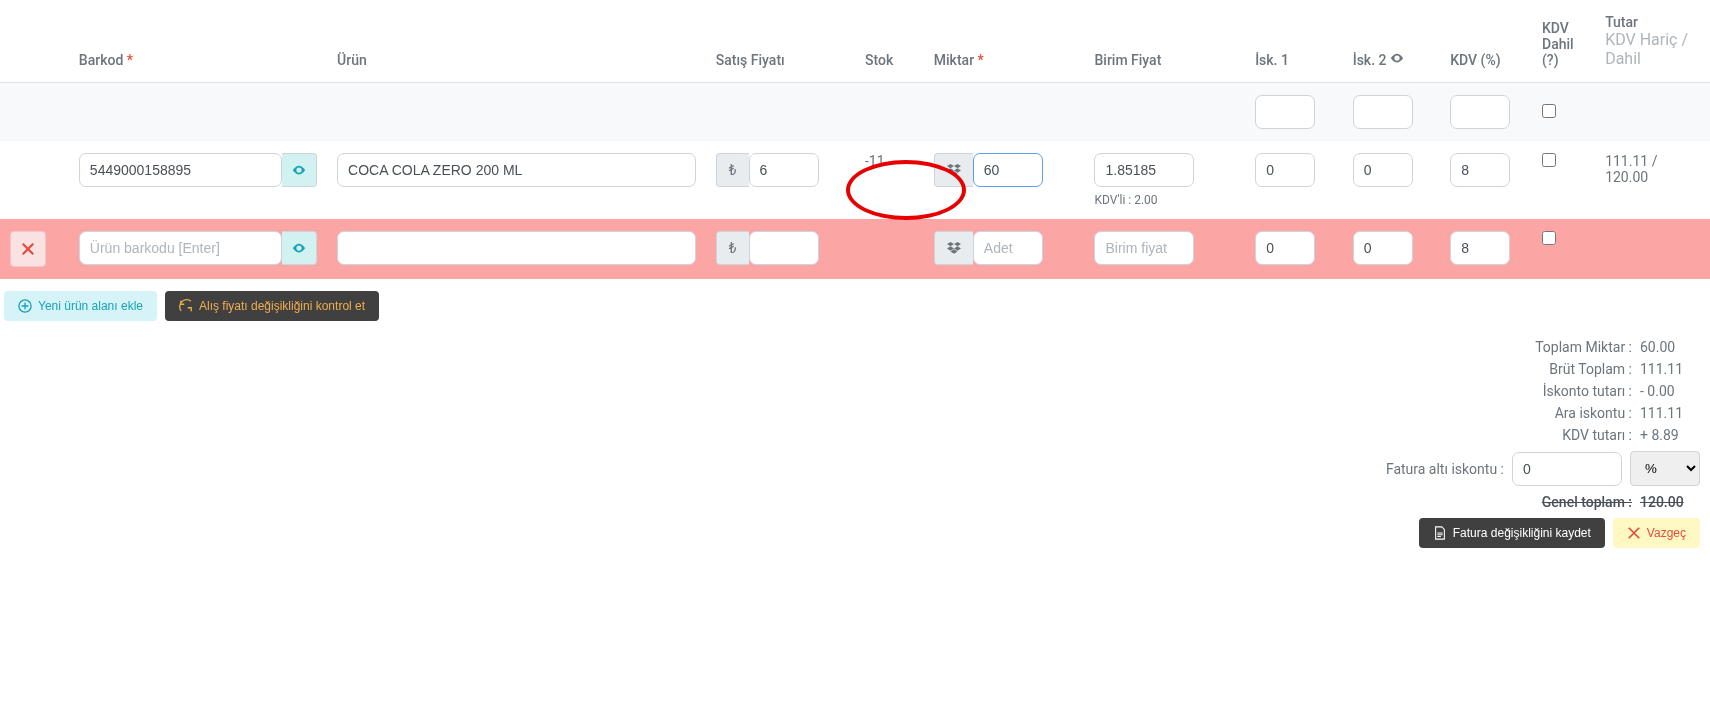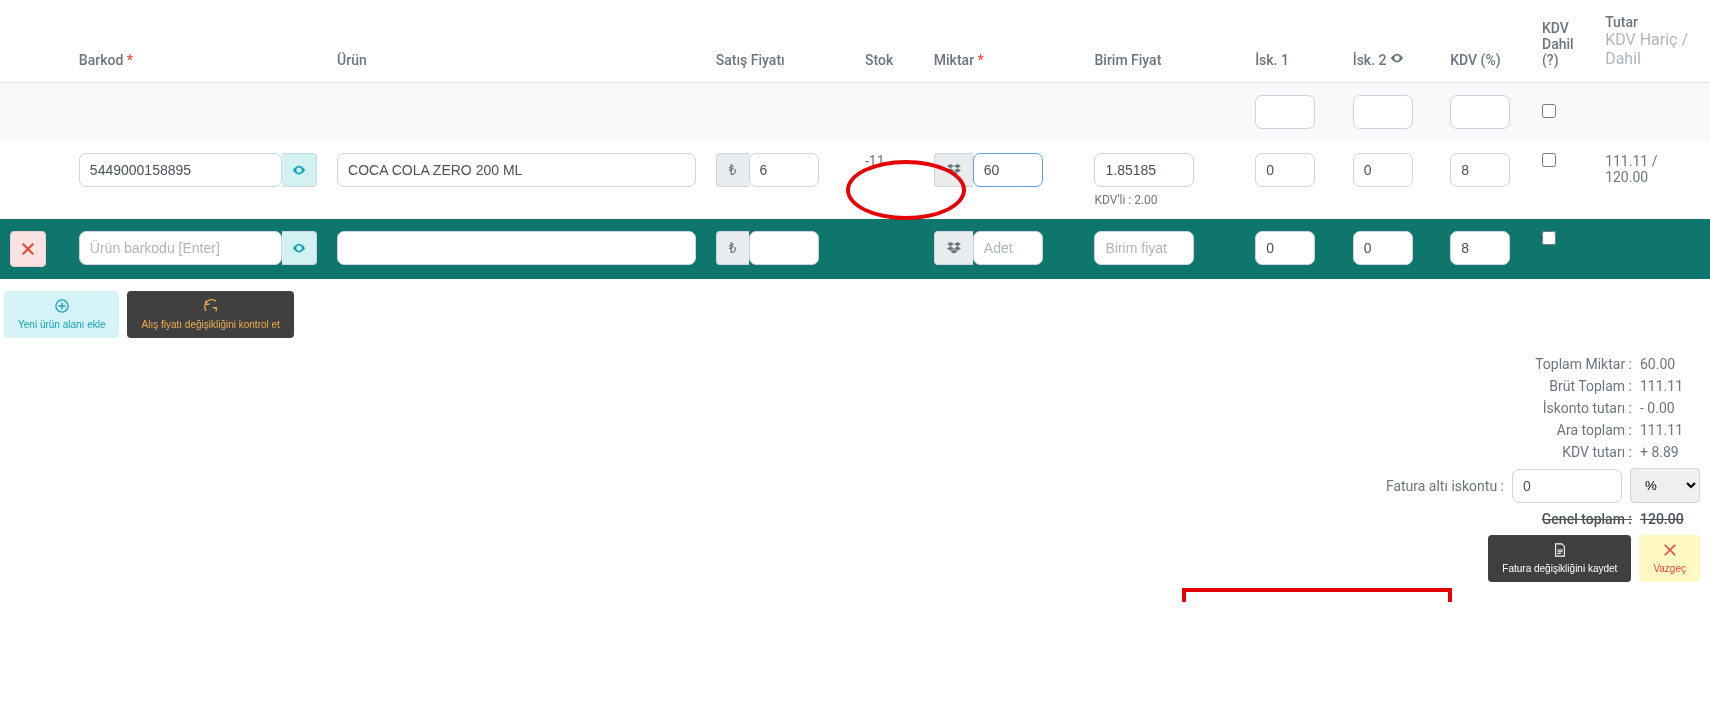--- a/index.html
+++ b/index.html
@@ -5,40 +5,40 @@
     * { box-sizing: border-box; margin: 0; padding: 0; }
     body { font-family: -apple-system, BlinkMacSystemFont, "Segoe UI", Roboto, sans-serif; font-size: 14px; color: #6c757d; background: #fff; }
     
     table { width: 100%; border-collapse: collapse; }
     th { text-align: left; padding: 14px 10px; font-weight: 500; color: #6c757d; border-bottom: 1px solid #dee2e6; vertical-align: bottom; }
     th small { display: block; color: #adb5bd; font-weight: 400; font-size: 16px; }
     .req { color: #e74a3b; }
     
     tr.filter-row td { background: #f8f9fa; padding: 12px 10px; }
     tr.data-row td { padding: 12px 10px; vertical-align: top; }
-    tr.alt td { background: #0f766e; }
+    tr.alt td { background: #fca5a5; }
     
     .input-group { display: flex; align-items: stretch; }
     .input-group-addon { display: flex; align-items: center; justify-content: center; padding: 0 12px; background: #e9ecef; border: 1px solid #ced4da; border-right: none; border-radius: 4px 0 0 4px; color: #6c757d; }
     .input-group input { border-radius: 0 4px 4px 0; }
     
     input[type="text"] { width: 100%; padding: 8px 10px; border: 1px solid #ced4da; border-radius: 7px; font-size: 14px; color: #495057; }
     input[type="text"]::placeholder { color: #adb5bd; }
     input.small { width: 60px; }
     input.medium { width: 100px; }
     input[type="checkbox"] { width: 14px; height: 14px; }
     
     .eye-btn { display: flex; align-items: center; justify-content: center; width: 42px; background: #d1f2f0; border: 1px solid #ced4da; border-left: none; border-radius: 0 4px 4px 0; color: #17a2b8; cursor: pointer; }
     
     .del-btn { display: flex; align-items: center; justify-content: center; width: 36px; height: 36px; background: #fbe2e2; border: 1px solid #f5c6cb; border-radius: 4px; color: #e74a3b; cursor: pointer; font-weight: bold; }
     
     .under-note { font-size: 12px; color: #6c757d; margin-top: 6px; }
     
     .action-bar { padding: 12px 4px; display: flex; gap: 8px; }
-    .btn { display: inline-flex; align-items: center; gap: 6px; padding: 8px 14px; border-radius: 4px; border: none; cursor: pointer; font-size: 10px; flex-direction: column; }
+    .btn { display: inline-flex; align-items: center; gap: 6px; padding: 8px 14px; border-radius: 4px; border: none; cursor: pointer; font-size: 12px; }
     .btn-info { background: #d6f3f7; color: #17a2b8; }
     .btn-warn { background: #404040; color: #f0ad4e; }
     .btn-success { background: #404040; color: #fff; }
     .btn-danger-outline { background: #fef9c3; color: #e74a3b; }
     
     .summary { float: right; width: 560px; padding: 0 10px 20px 0; }
     .summary-line { display: flex; justify-content: flex-end; gap: 8px; margin: 6px 0; color: #6c757d; }
     .summary-line .label { text-align: right; }
     .summary-line .val { min-width: 60px; text-align: left; }
     .summary-input-line { display: flex; justify-content: flex-end; align-items: center; gap: 8px; margin: 8px 0; }
@@ -221,21 +221,21 @@
       </div>
   <div class="summary-line">
         <span class="label">Brüt Toplam :</span>
         <span class="val">111.11</span>
       </div>
   <div class="summary-line">
         <span class="label">İskonto tutarı :</span>
         <span class="val">- 0.00</span>
       </div>
   <div class="summary-line">
-        <span class="label">Ara toplam :</span>
+        <span class="label">Ara iskontu :</span>
         <span class="val">111.11</span>
       </div>
   <div class="summary-line">
         <span class="label">KDV tutarı :</span>
         <span class="val">+ 8.89</span>
       </div>
   <div class="summary-input-line">
     <span>Fatura altı iskontu :</span>
     <input type="text" value="0" style="">
     <select>

